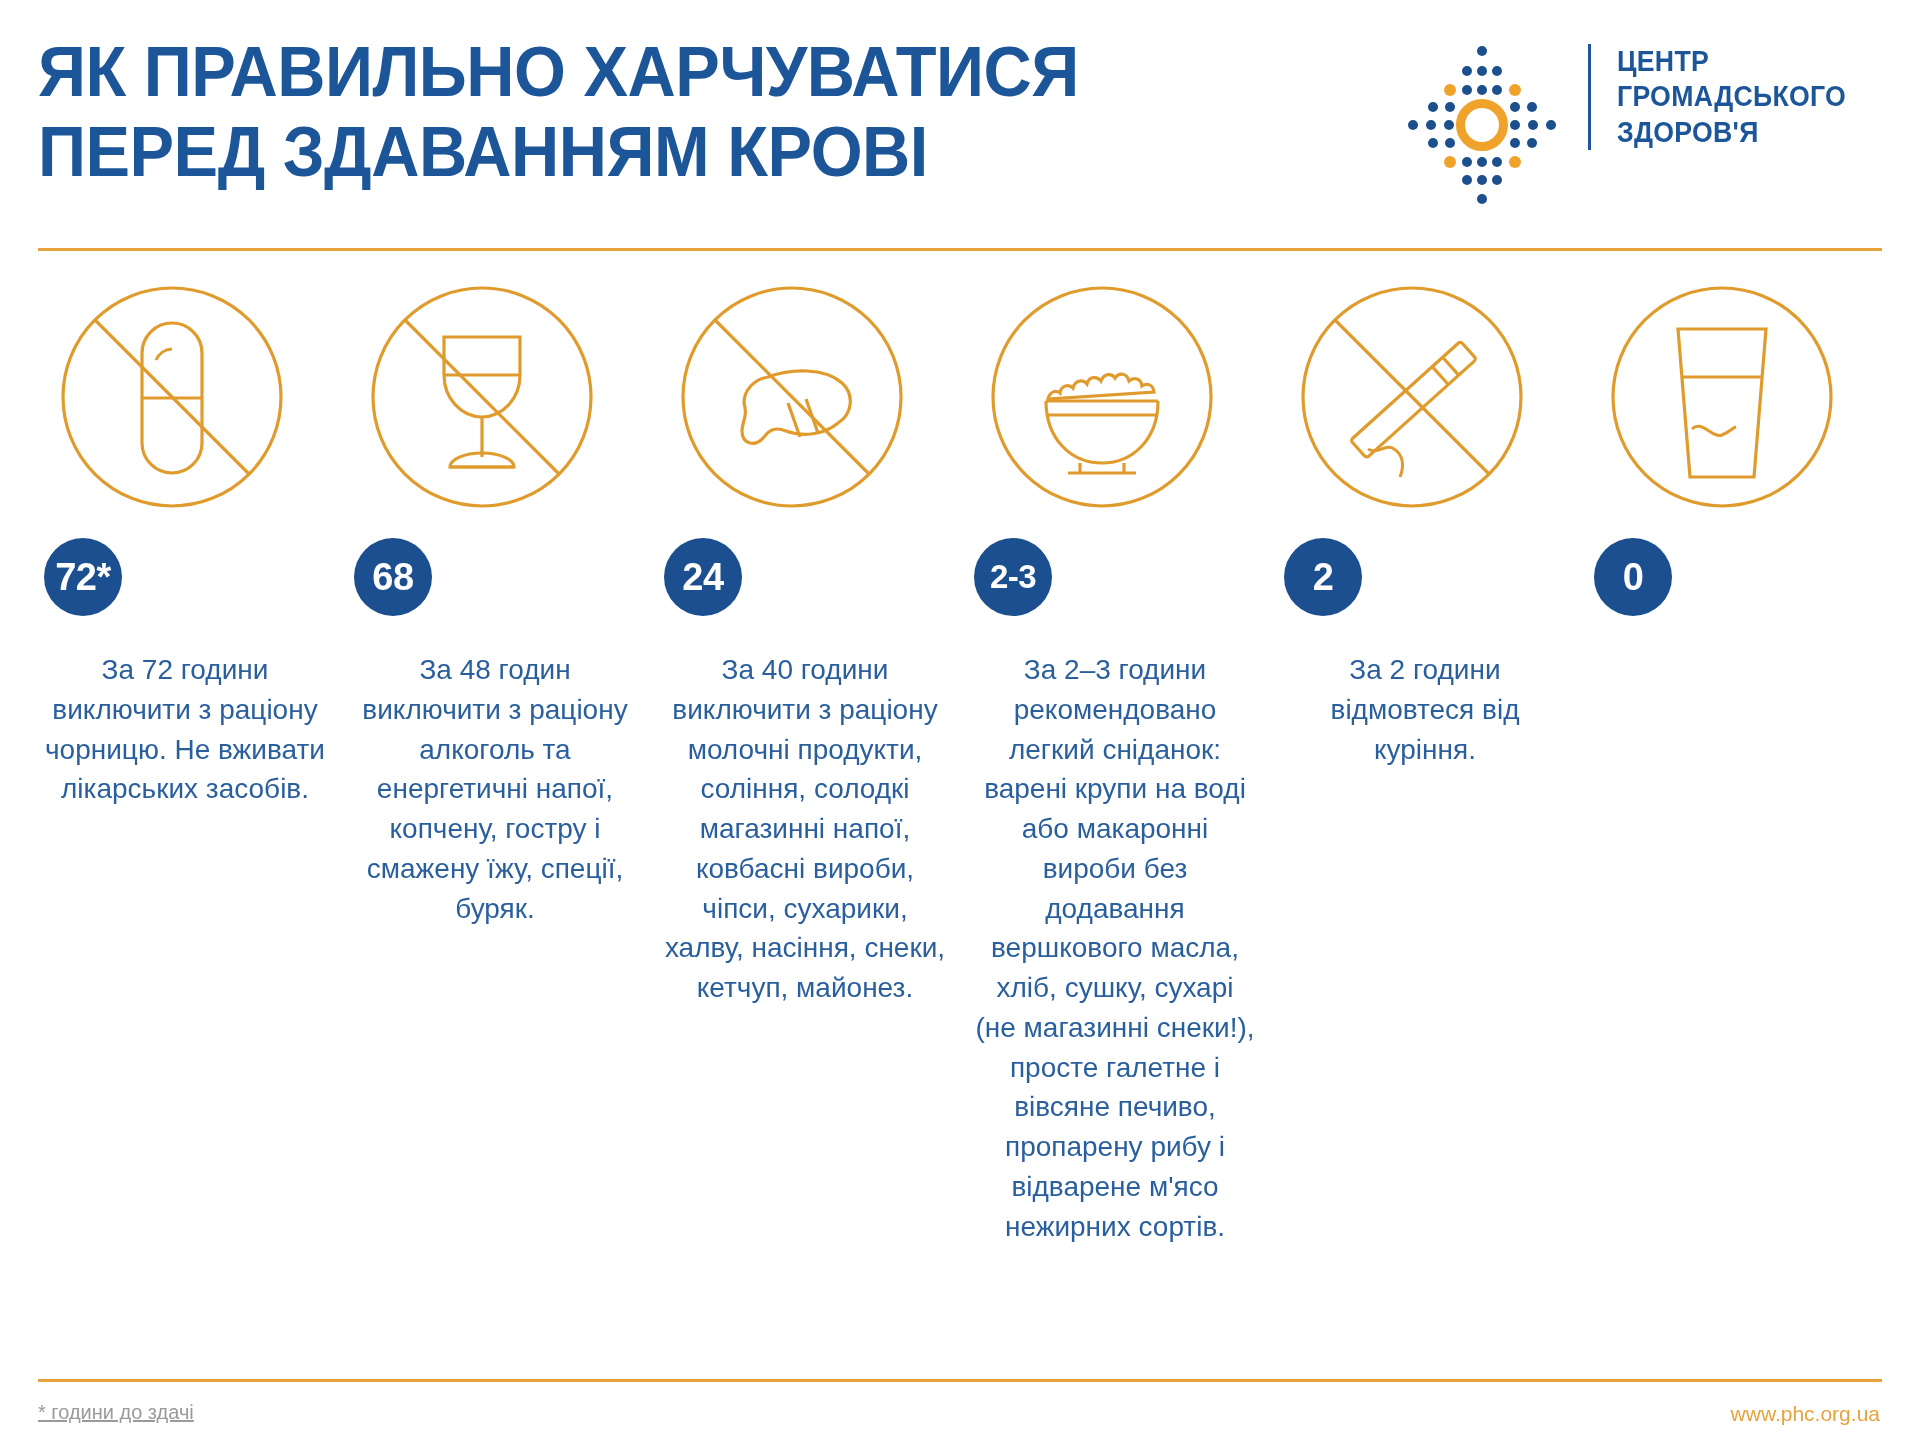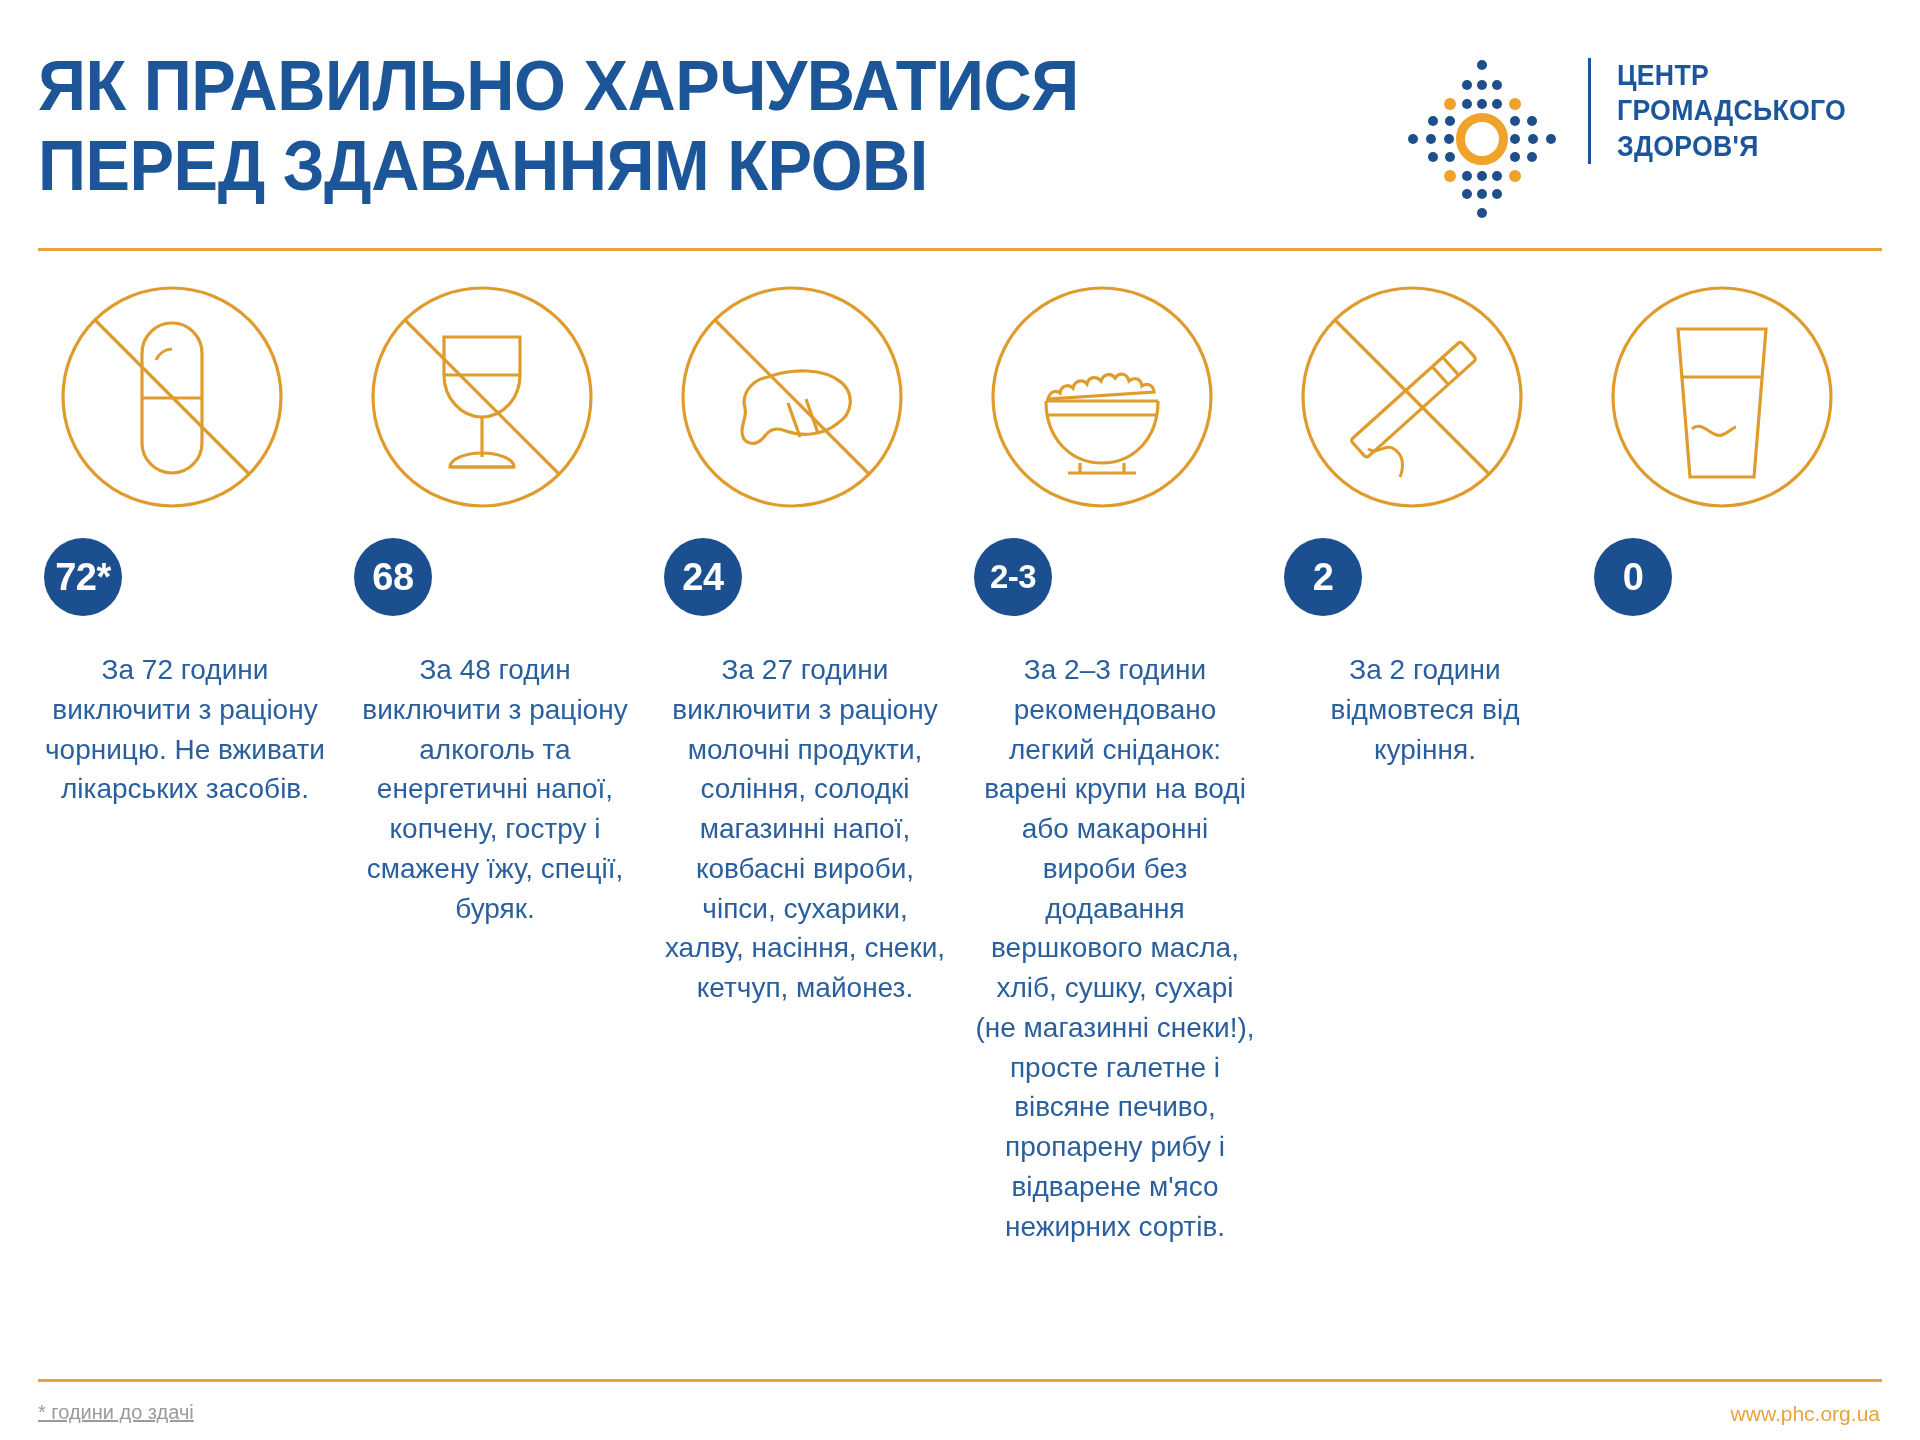--- a/index.html
+++ b/index.html
@@ -14,21 +14,21 @@
     color: #1b5091;
     position: relative;
     overflow: hidden;
   }
 
   
   .header {
     display: flex;
     align-items: flex-start;
     justify-content: space-between;
-    padding: 28px 44px 0 38px;
+    padding: 14px 44px 0 38px;
     box-sizing: border-box;
     height: 232px;
   }
   .title-block {
     padding-top: 18px;
   }
   .title-line {
     font-family: "Liberation Sans Narrow", "Liberation Sans", "DejaVu Sans Condensed", sans-serif;
     font-weight: 700;
     font-size: 71px;
@@ -281,21 +281,21 @@
       <svg width="232" height="232" viewBox="0 0 232 232" fill="none" stroke="#e09b2d" stroke-width="3.2">
         <circle cx="116" cy="116" r="109"></circle>
         <path d="M68 122 a30 26 0 0 1 24 -26 c22 -8 56 -10 74 6 a28 26 0 0 1 -4 40
                  c-14 12 -36 14 -52 8 -10 -4 -16 -2 -22 6 -8 10 -22 8 -22 -6 0 -10 6 -14 2 -28z"></path>
         <line x1="112" y1="122" x2="124" y2="156"></line>
         <line x1="130" y1="118" x2="142" y2="152"></line>
         <line x1="39" y1="39" x2="193" y2="193"></line>
       </svg>
     </div>
     <div class="badge">24</div>
-    <div class="col-text">За 27 години виключити з раціону молочні продукти, соління, солодкі магазинні напої, ковбасні вироби, чіпси, сухарики, халву, насіння, снеки, кетчуп, майонез.</div>
+    <div class="col-text">За 40 години виключити з раціону молочні продукти, соління, солодкі магазинні напої, ковбасні вироби, чіпси, сухарики, халву, насіння, снеки, кетчуп, майонез.</div>
   </div>
 
   <div class="col">
     <div class="icon-wrap">
       <svg width="232" height="232" viewBox="0 0 232 232" fill="none" stroke="#e09b2d" stroke-width="3.2">
         <circle cx="116" cy="116" r="109"></circle>
         <path d="M62 118 c2 -8 8 -9 12 -6 1 -8 9 -9 13 -5 2 -8 10 -9 14 -4 2 -8 10 -8 14 -3
                  3 -8 11 -8 14 -3 4 -6 12 -5 14 3 5 -4 12 -3 13 5 5 -3 11 -2 12 6z"></path>
         <line x1="60" y1="120" x2="172" y2="120"></line>
         <line x1="62" y1="134" x2="170" y2="134"></line>

